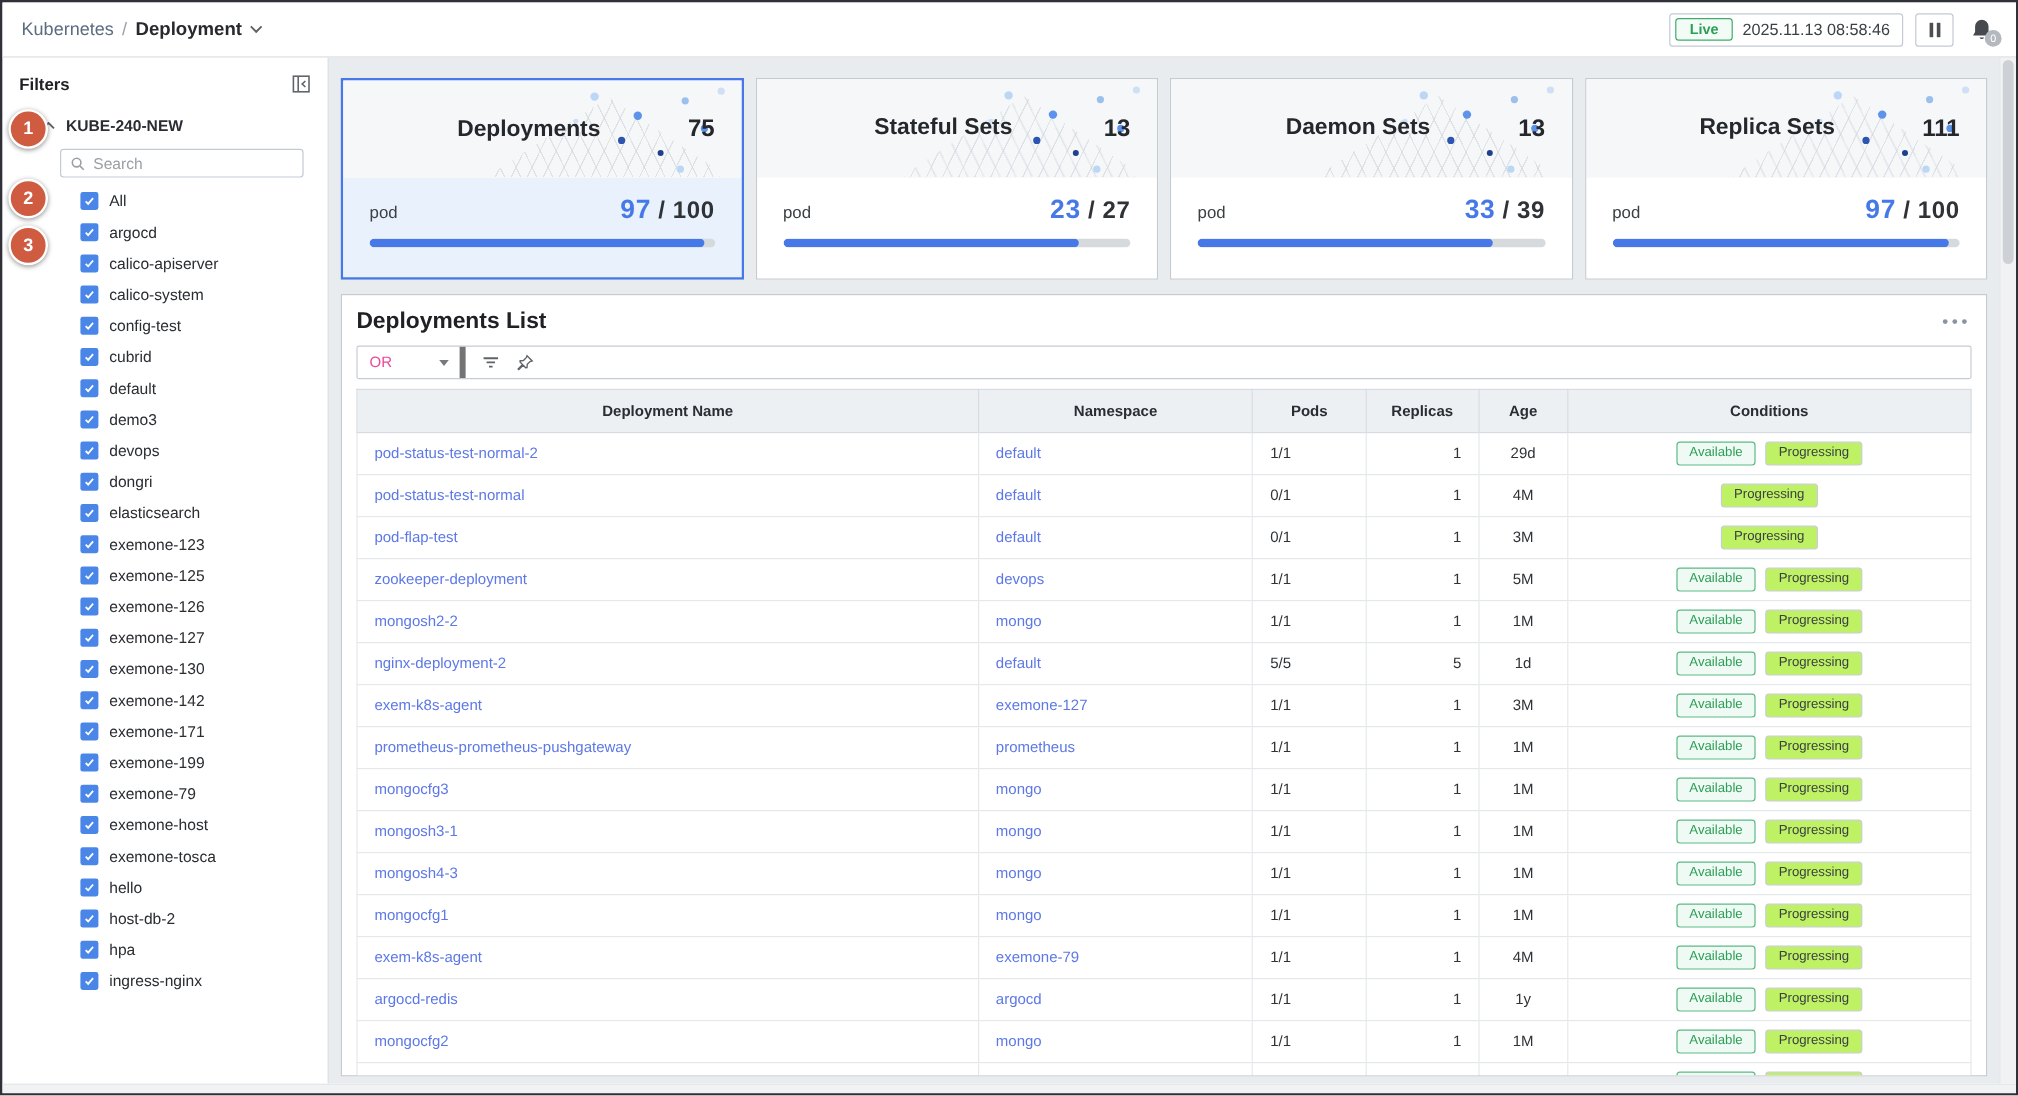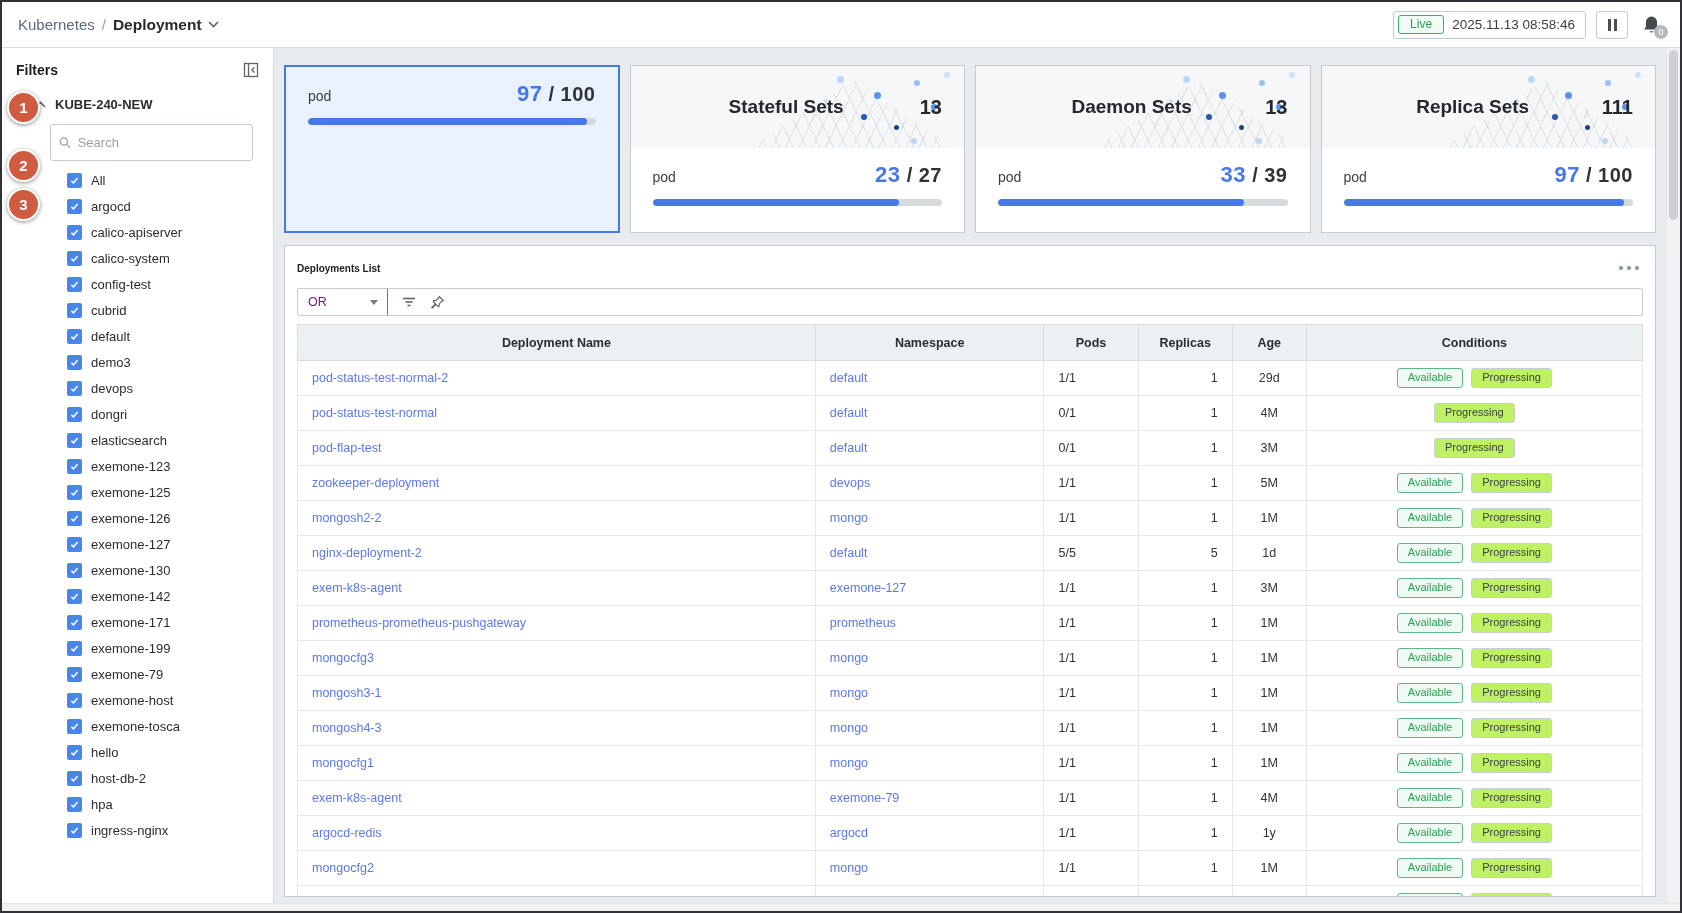--- a/index.html
+++ b/index.html
@@ -6,41 +6,41 @@
   html,body { background:#fff; font-family:"Liberation Sans","DejaVu Sans",sans-serif; }
   .frame { width:1682px; height:913px; border:2px solid #2f3136; display:flex; flex-direction:column; background:#fff; overflow:hidden; position:relative; }
 
   
   header { height:46px; min-height:46px; background:#fff; border-bottom:1px solid #d8dbe0; display:flex; align-items:center; padding:0 16px; }
   .crumb-root { color:#5b6b80; font-size:15px; cursor:pointer; }
   .crumb-sep { color:#9aa0a6; font-size:15px; margin:0 7px; }
   .crumb-cur { color:#27292d; font-size:15.5px; font-weight:700; display:flex; align-items:center; gap:6px; cursor:pointer; }
   .hdr-right { margin-left:auto; display:flex; align-items:center; gap:10px; }
   .live-box { display:flex; align-items:center; gap:8px; border:1px solid #c3cad3; border-radius:3px; padding:3px 10px 3px 4px; height:28px; }
-  .live-pill { border:1.5px solid #3dae68; color:#2b9e55; background:#f3fbf6; border-radius:3px; font-size:12px; font-weight:400; padding:1px 11px 2px; }
+  .live-pill { border:1.5px solid #3dae68; color:#2b9e55; background:#f3fbf6; border-radius:3px; font-size:12px; font-weight:700; padding:1px 11px 2px; }
   .live-time { font-size:13.5px; color:#3c4043; }
   .pause-btn { width:32px; height:28px; border:1px solid #c3cad3; border-radius:3px; background:#fff; display:flex; align-items:center; justify-content:center; gap:3px; cursor:pointer; }
   .pause-btn i { display:block; width:3px; height:12px; background:#4a4d52; }
   .bell-wrap { position:relative; width:26px; height:26px; display:flex; align-items:center; justify-content:center; cursor:pointer; }
   .bell-badge { position:absolute; right:-4px; bottom:-1px; width:14px; height:14px; border-radius:50%; background:#b4b9bf; color:#fff; font-size:9px; display:flex; align-items:center; justify-content:center; }
 
   
   .content { flex:1; display:flex; overflow:hidden; }
   .hscroll { height:8px; background:#f1f2f4; border-top:1px solid #e3e5e8; }
   .vscroll { width:14px; background:#f1f2f4; border-left:1px solid #e3e5e8; position:relative; }
   .vthumb { position:absolute; top:2px; left:2px; right:2px; height:170px; background:#cdd1d6; border-radius:6px; }
 
   
   aside { width:272px; min-width:272px; background:#fff; border-right:1px solid #d8dbe0; position:relative; overflow:hidden; }
   .filters-row { padding:14px 14px 10px; display:flex; justify-content:space-between; align-items:center; }
   .filters-title { font-size:14px; font-weight:700; color:#202124; }
   .collapse-btn { cursor:pointer; display:flex; }
   .cluster-row { margin-top:6px; background:#d9e6f6; padding:6px 14px 6px 42px; font-size:13px; font-weight:700; color:#1f2226; cursor:pointer; }
   .tree-row { padding:9px 14px 5px 33px; display:flex; align-items:center; gap:9px; font-size:13px; font-weight:700; color:#2a2d31; cursor:pointer; }
-  .search-wrap { margin:7px 20px 6px 48px; border:1px solid #c3cad3; border-radius:3px; height:37px; display:flex; align-items:center; padding:0 8px; gap:7px; background:#fff; }
+  .search-wrap { margin:7px 20px 6px 48px; border:1px solid #c3cad3; border-radius:3px; height:24px; display:flex; align-items:center; padding:0 8px; gap:7px; background:#fff; }
   .search-wrap input { border:none; outline:none; font-size:13px; width:100%; color:#2a2d31; font-family:inherit; }
   .search-wrap input::placeholder { color:#9aa0a6; }
   .ns-list { margin:4px 0 0 48px; }
   .ns-item { height:26px; display:flex; align-items:center; gap:9px; font-size:13px; color:#2a2d31; cursor:pointer;padding-left:17px; }
   .cbx { width:15px; height:15px; min-width:15px; background:#4a86e8; border-radius:2px; display:flex; align-items:center; justify-content:center; }
   .anno { position:absolute; left:5px; width:33px; height:33px; border-radius:50%; background:#cf5b40; border:2.5px solid #fff; box-shadow:0 1px 4px rgba(0,0,0,.45); color:#fff; font-size:15px; font-weight:700; display:flex; align-items:center; justify-content:center; z-index:5; }
 
   
   main { flex:1; background:#e9ecef; padding:17px 10px 6px; display:flex; flex-direction:column; min-width:0; }
   .cards { display:grid; grid-template-columns:repeat(4,1fr); gap:10px; height:168px; min-height:168px; }
@@ -60,25 +60,25 @@
   .pod-row { display:flex; justify-content:space-between; align-items:baseline; margin-top:5px; }
   .pod-label { font-size:14px; color:#3c4043; }
   .pod-val { font-size:20px; font-weight:700; color:#2f3337; letter-spacing:.5px; }
   .pod-val .cur { color:#4678e8; font-size:22px; }
   .progress { margin-top:11px; height:7px; border-radius:4px; background:#d7dadd; overflow:hidden; }
   .progress i { display:block; height:100%; background:#4678e8; border-radius:4px; }
 
   
   .panel { margin-top:12px; flex:1; background:#fff; border:1px solid #c6cbd1; padding:10px 12px 0; overflow:hidden; display:flex; flex-direction:column; }
   .panel-head { display:flex; justify-content:space-between; align-items:center; height:24px; min-height:24px; }
-  .panel-title { font-size:10px; font-weight:700; color:#202124; }
+  .panel-title { font-size:19px; font-weight:700; color:#202124; }
   .more-icon { display:flex; gap:4px; cursor:pointer; padding:4px; }
   .more-icon i { width:4px; height:4px; border-radius:50%; background:#8a94a0; }
   .filterbar { margin-top:8px; border:1px solid #c6ccd3; border-radius:2px; height:28px; min-height:28px; display:flex; align-items:center; }
-  .op-select { width:90px; height:100%; border-right:1px solid #737373; display:flex; align-items:center; justify-content:space-between; padding:0 9px 0 10px; font-size:12.5px; color:#701a75; cursor:pointer; }
+  .op-select { width:90px; height:100%; border-right:5px solid #737373; display:flex; align-items:center; justify-content:space-between; padding:0 9px 0 10px; font-size:12.5px; color:#ec4899; cursor:pointer; }
   .caret { width:0; height:0; border-left:4px solid transparent; border-right:4px solid transparent; border-top:5px solid #757a80; }
   .fbar-icon { margin-left:13px; display:flex; cursor:pointer; }
 
   table { margin-top:8px; width:100%; border-collapse:collapse; table-layout:fixed; font-size:12.5px; }
   thead th { background:#edf0f3; border:1px solid #d8dce1; height:36px; font-weight:700; color:#2a2d31; text-align:center; }
   tbody td { border:1px solid #e5e8eb; height:35px; padding:0 14px; color:#2f3337; background:#fff; white-space:nowrap; overflow:hidden; }
   td a { color:#5d78e6; text-decoration:none; cursor:pointer; }
   .col-name{width:38.5%}.col-ns{width:17%}.col-pods{width:7%}.col-repl{width:7%}.col-age{width:5.5%}.col-cond{width:25%}
   td.c-repl { text-align:right; }
   td.c-age { text-align:center; }
@@ -383,20 +383,36 @@
   </div>
 </div>
       <div class="anno" style="top:43px">1</div>
       <div class="anno" style="top:101px">2</div>
       <div class="anno" style="top:140px">3</div>
     </aside>
 
     <main>
       <div class="cards">
   <div class="card selected">
+    <div class="card-top">
+      <div class="mesh"></div>
+      <div class="dots">
+                <span class="dot" style="left: 62%; top: 12%; width: 7px; height: 7px; background: rgb(188, 214, 245); position: absolute;"></span>
+                <span class="dot" style="left: 73%; top: 32%; width: 7px; height: 7px; background: rgb(93, 147, 234); position: absolute;"></span>
+                <span class="dot" style="left: 85%; top: 17%; width: 6px; height: 6px; background: rgb(156, 192, 238); position: absolute;"></span>
+                <span class="dot" style="left: 69%; top: 58%; width: 6px; height: 6px; background: rgb(44, 85, 176); position: absolute;"></span>
+                <span class="dot" style="left: 90%; top: 46%; width: 6px; height: 6px; background: rgb(93, 147, 234); position: absolute;"></span>
+                <span class="dot" style="left: 79%; top: 72%; width: 5px; height: 5px; background: rgb(31, 63, 143); position: absolute;"></span>
+                <span class="dot" style="left: 94%; top: 7%; width: 6px; height: 6px; background: rgb(207, 224, 246); position: absolute;"></span>
+                <span class="dot" style="left: 84%; top: 88%; width: 6px; height: 6px; background: rgb(188, 214, 245); position: absolute;"></span>
+                <span class="dot" style="left: 58%; top: 40%; width: 4px; height: 4px; background: rgb(207, 224, 246); position: absolute;"></span>
+              </div>
+      <span class="card-title">Deployments</span>
+      <span class="card-count">75</span>
+    </div>
     <div class="card-bottom">
       <div class="pod-row">
         <span class="pod-label">pod</span>
         <span class="pod-val"><span class="cur">97</span><span> / 100</span></span>
       </div>
       <div class="progress">
                 <i style="width: 97%;"></i>
               </div>
     </div>
   </div>

